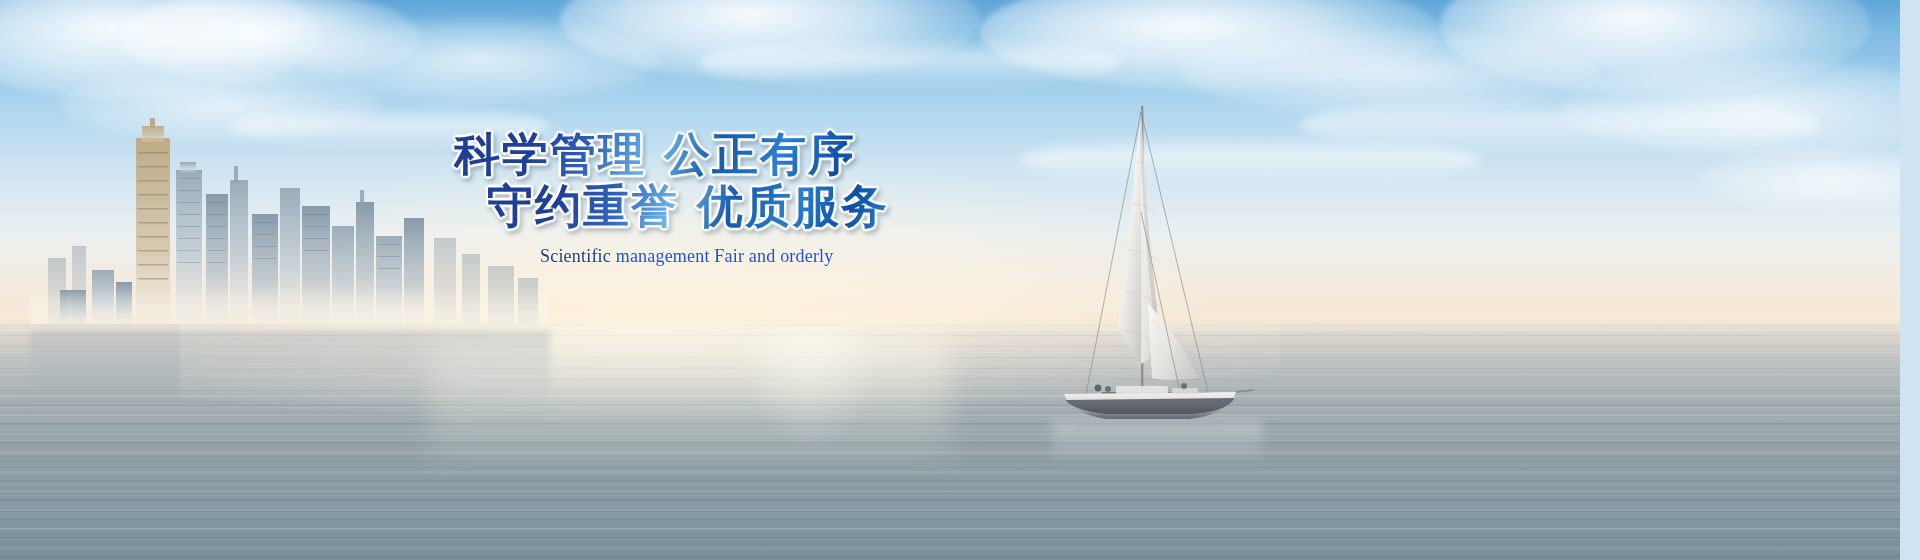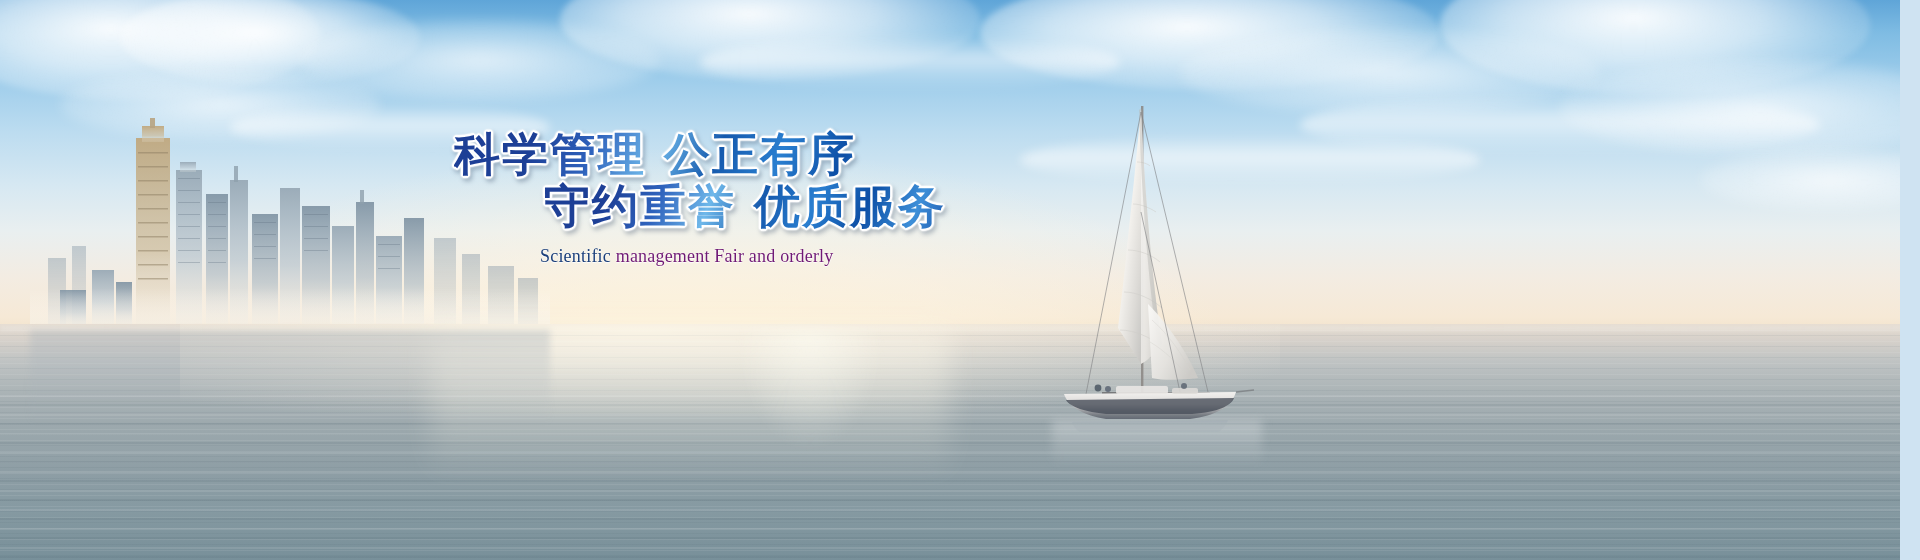--- a/index.html
+++ b/index.html
@@ -132,33 +132,33 @@
     filter:
       drop-shadow(0 0 1px #ffffff)
       drop-shadow(1px 1px 0 #ffffff)
       drop-shadow(-1px 1px 0 #ffffff)
       drop-shadow(1px -1px 0 #ffffff)
       drop-shadow(-1px -1px 0 #ffffff)
       drop-shadow(2px 3px 2px rgba(40,60,90,.30));
     white-space:nowrap;
   }
   .cn-line.l1 { margin-left:14px; }
-  .cn-line.l2 { margin-left:104px;text-decoration:underline; }
+  .cn-line.l2 { margin-left:47px;text-decoration:underline; }
 
   #subtitle { position:absolute; left:540px; top:244px; }
   .en-line {
     font-family:"Liberation Serif","DejaVu Serif",serif;
     font-size:18px;
     line-height:25px;
     letter-spacing:.2px;
     color:#1b3f7a;
     text-shadow:0 1px 1px rgba(255,255,255,.95), 0 0 2px rgba(255,255,255,.8);
     white-space:nowrap;
   }
-  .en-line .accent { color:#701a75; }
+  .en-line .accent { color:#1d4ed8; }
 </style>
 </head>
 <body>
 
 <div id="banner">
 
   <div class="sky"></div>
 
   <div class="cloud" style="left:-60px;  top:-30px;  width:380px; height:130px;"></div>
   <div class="cloud" style="left:120px;  top:-10px;  width:300px; height:95px;"></div>

